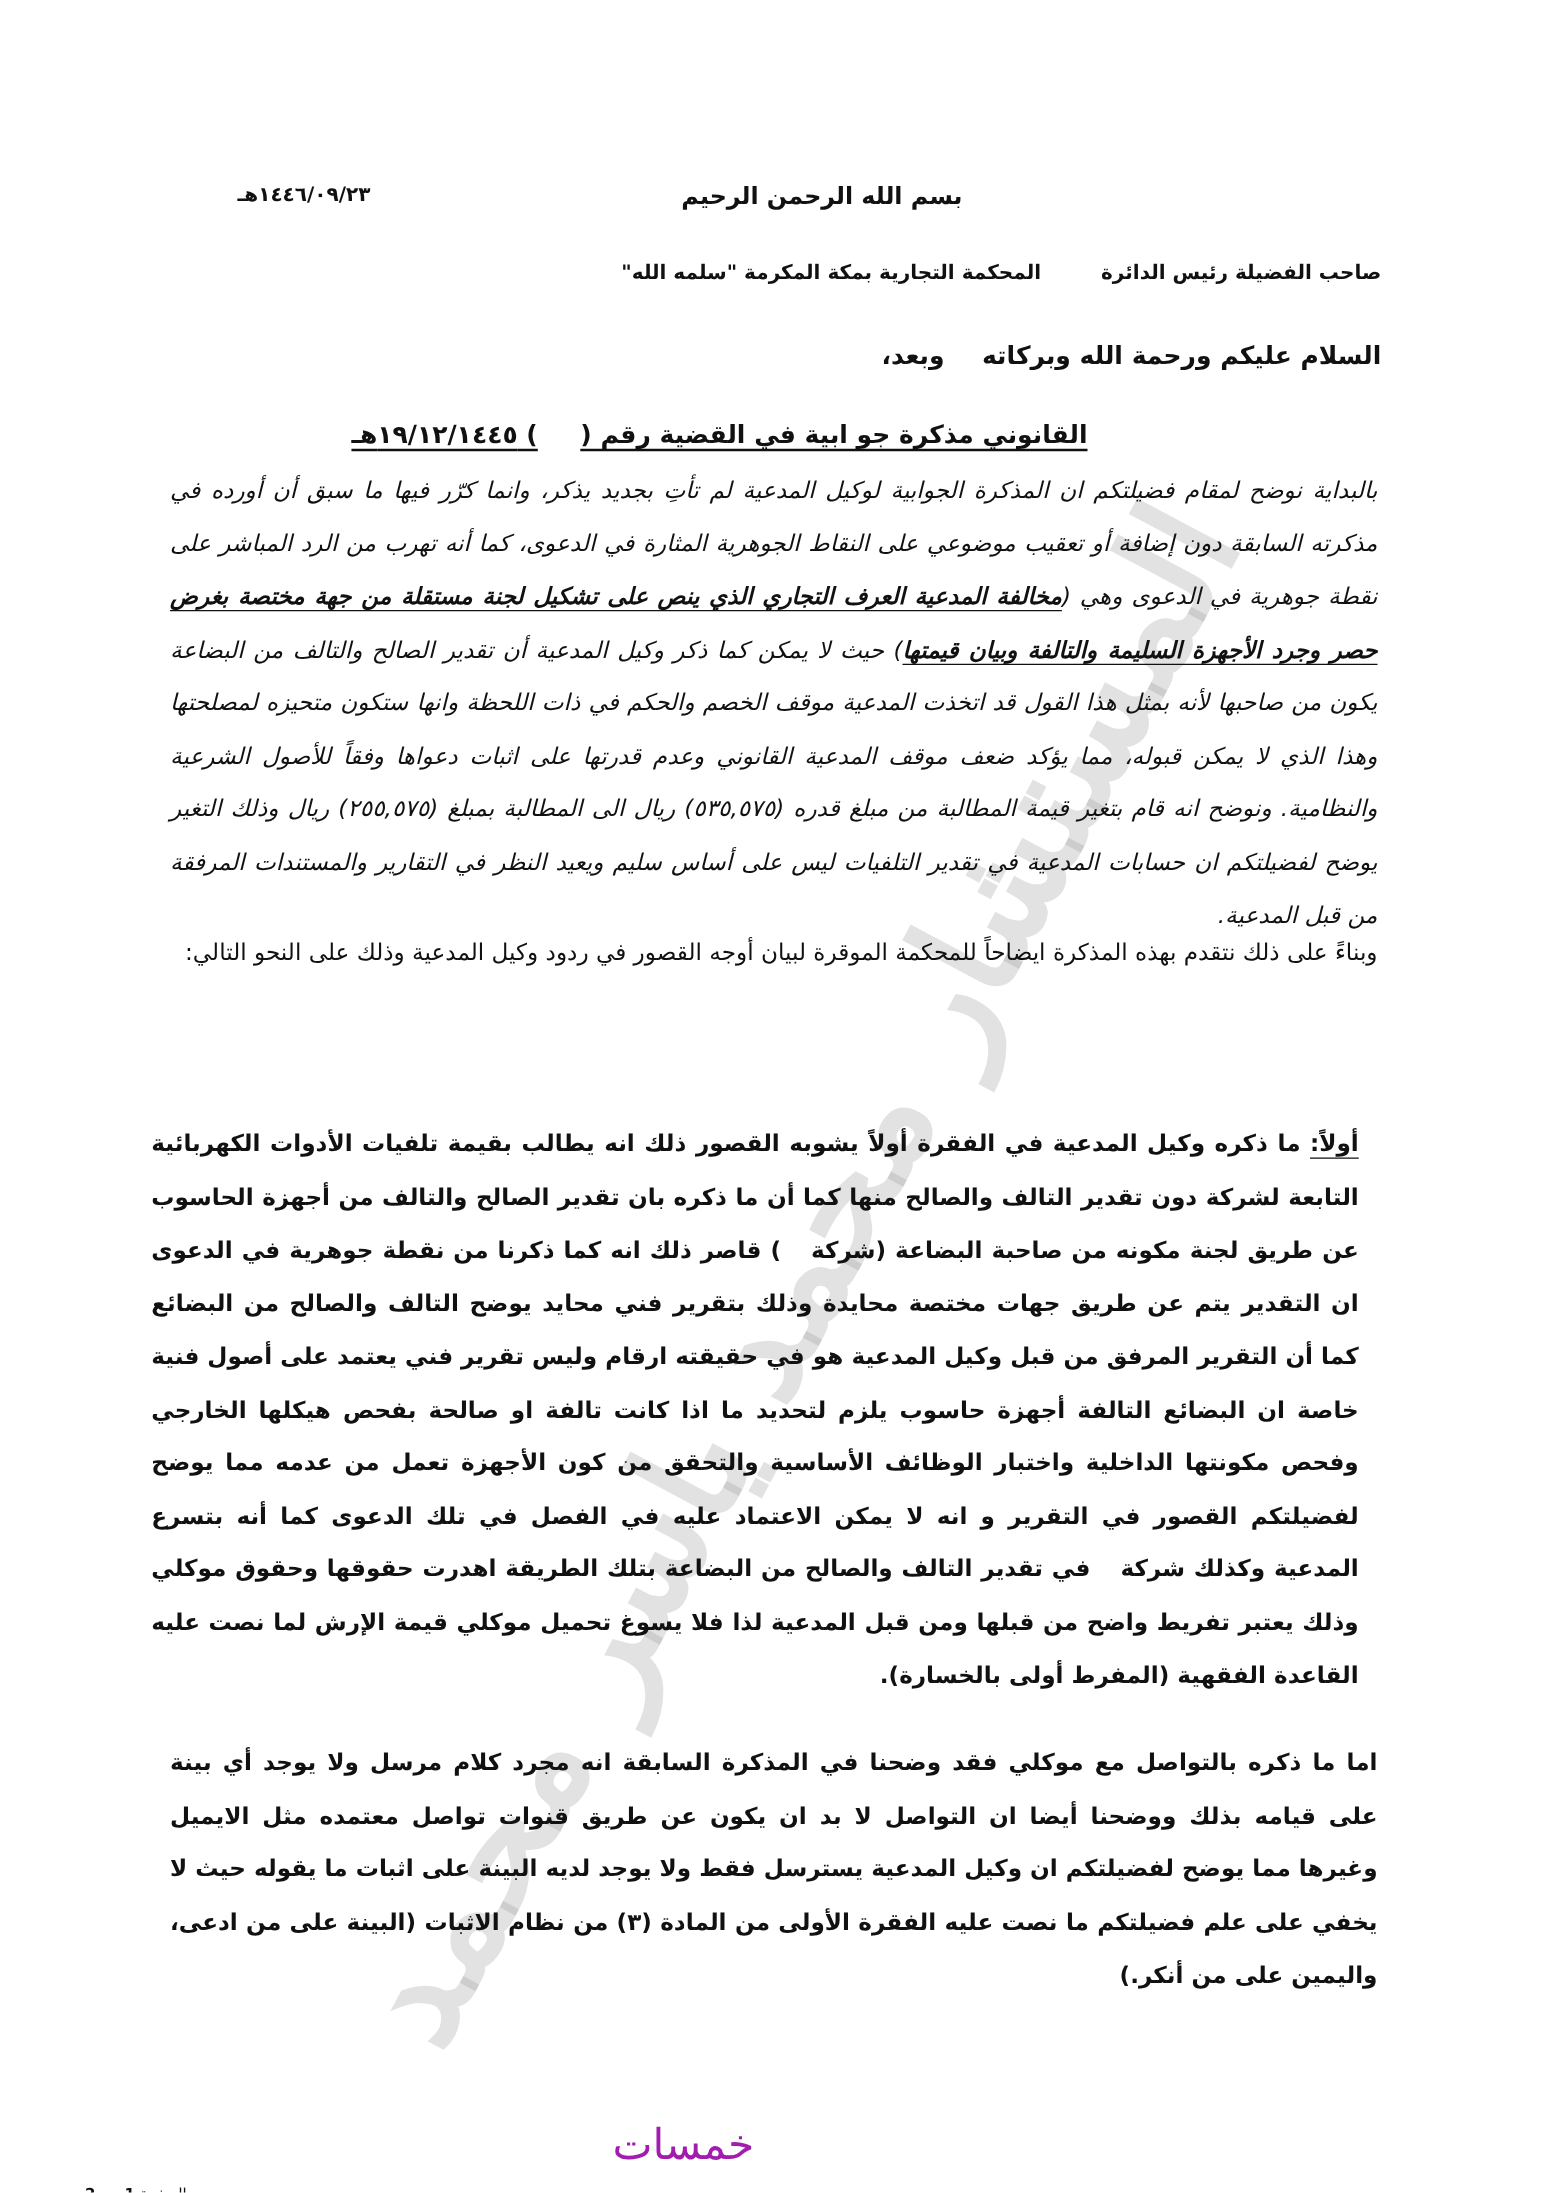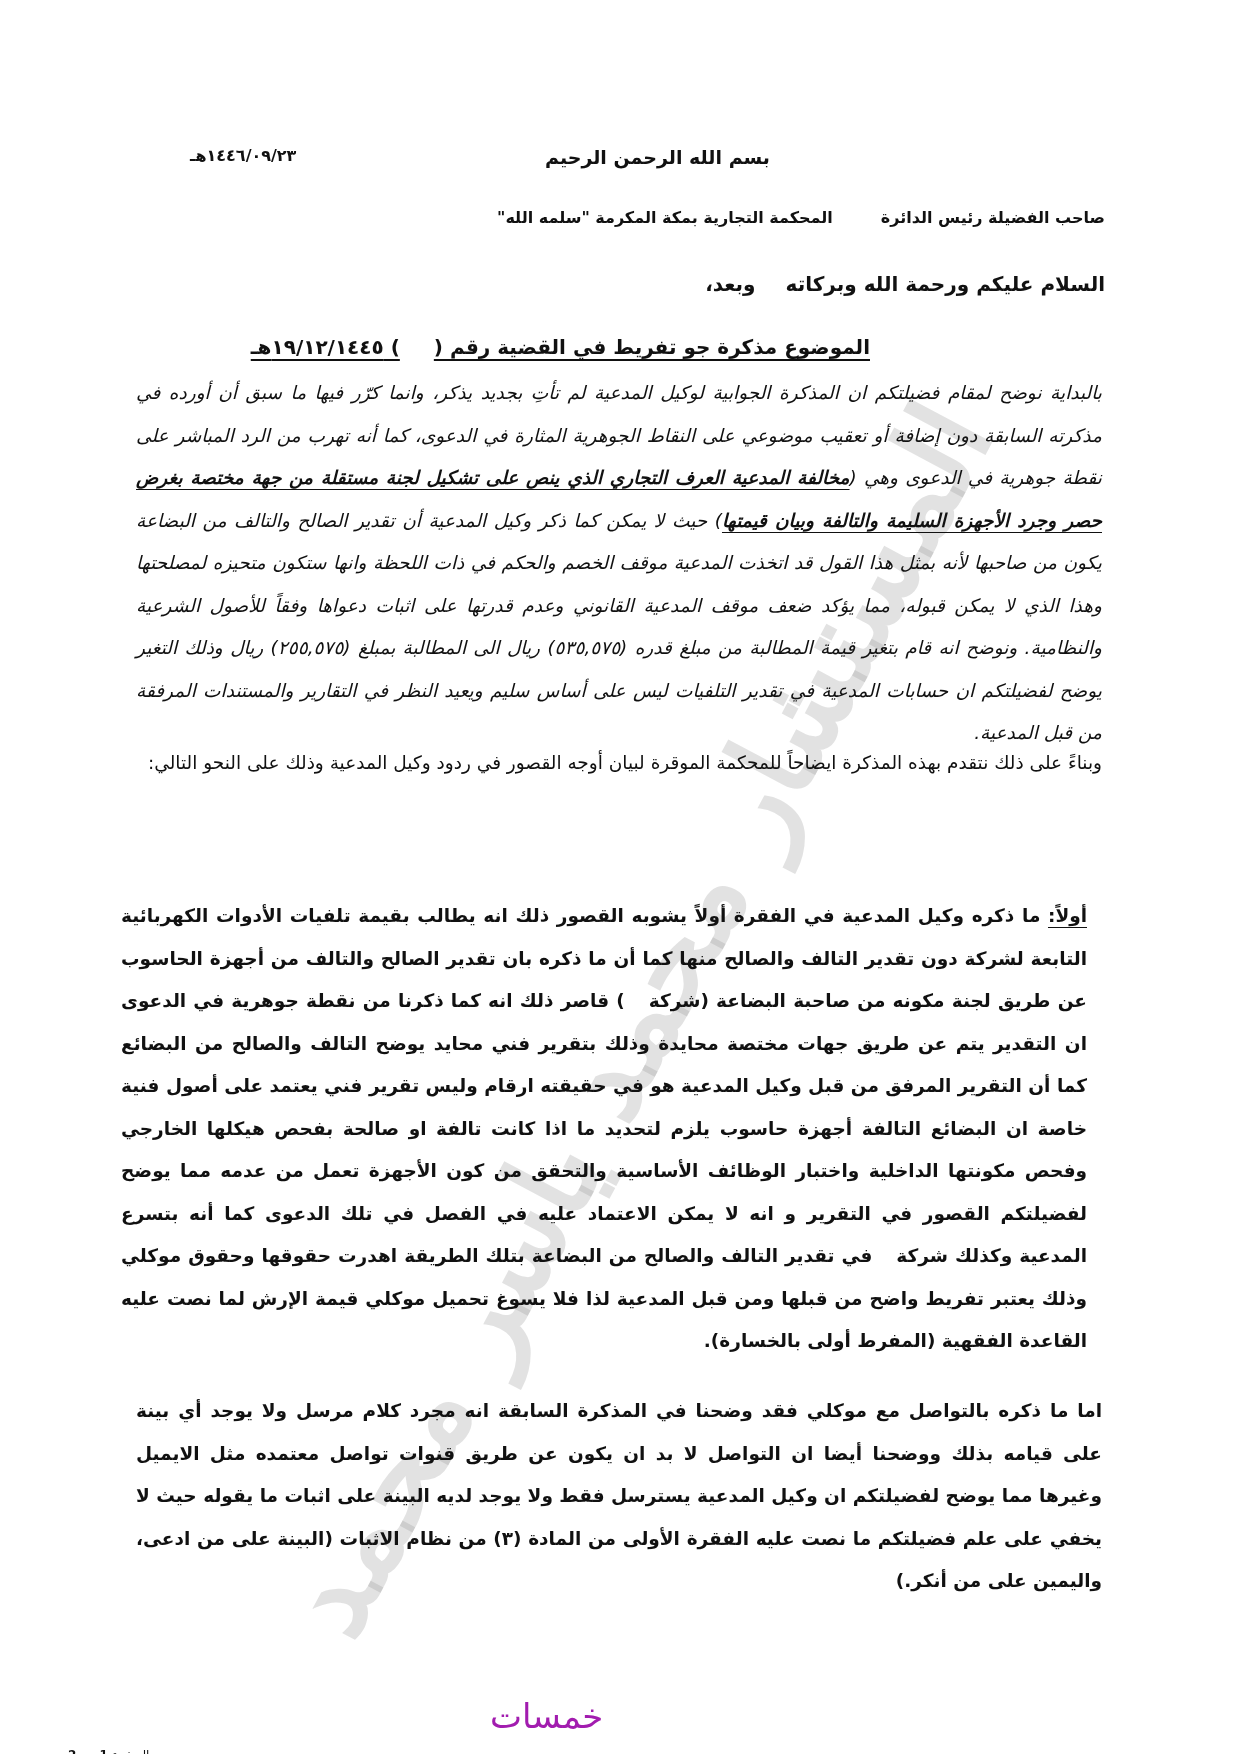--- a/index.html
+++ b/index.html
@@ -154,21 +154,21 @@
 
     <div class="addressee">
       <span>صاحب الفضيلة رئيس الدائرة</span><span class="gap"></span><span>المحكمة التجارية بمكة المكرمة "سلمه الله"</span>
     </div>
 
     <div class="greeting">
       <span>السلام عليكم ورحمة الله وبركاته</span><span class="gap"></span><span>وبعد،</span>
     </div>
 
     <div class="subject">
-      <span>الموضوع مذكرة جو تفريط في القضية رقم (</span><span class="case-blank"></span><span>) ١٩/١٢/١٤٤٥هـ</span>
+      <span>القانوني مذكرة جو ابية في القضية رقم (</span><span class="case-blank"></span><span>) ١٩/١٢/١٤٤٥هـ</span>
     </div>
 
     <p class="para p1" style="margin:0">
       <span>بالبداية نوضح لمقام فضيلتكم ان المذكرة الجوابية  لوكيل المدعية لم تأتِ بجديد يذكر، وانما كرّر فيها ما سبق أن أورده في مذكرته السابقة دون إضافة أو تعقيب موضوعي على النقاط الجوهرية المثارة في الدعوى، كما أنه تهرب من الرد المباشر على نقطة جوهرية في الدعوى وهي (</span><span class="u">مخالفة المدعية العرف التجاري الذي ينص على تشكيل لجنة مستقلة من جهة مختصة بغرض حصر وجرد الأجهزة السليمة والتالفة وبيان قيمتها</span><span>) حيث لا يمكن كما ذكر وكيل المدعية أن تقدير الصالح والتالف من البضاعة يكون من صاحبها لأنه بمثل هذا القول قد اتخذت المدعية موقف الخصم والحكم في ذات اللحظة وانها ستكون متحيزه لمصلحتها وهذا الذي لا يمكن قبوله، مما يؤكد ضعف موقف المدعية القانوني وعدم قدرتها على اثبات دعواها وفقاً للأصول الشرعية والنظامية. ونوضح انه قام بتغير قيمة المطالبة من مبلغ قدره (٥٣٥,٥٧٥) ريال الى المطالبة بمبلغ (٢٥٥,٥٧٥) ريال وذلك التغير يوضح لفضيلتكم ان حسابات المدعية في تقدير التلفيات ليس على أساس سليم ويعيد النظر في التقارير والمستندات المرفقة من قبل المدعية.</span>
     </p>
 
     <p class="para p2" style="margin:0">
       <span>وبناءً على ذلك نتقدم بهذه المذكرة ايضاحاً للمحكمة الموقرة لبيان أوجه القصور في ردود وكيل المدعية وذلك على النحو التالي:</span>
     </p>
 

